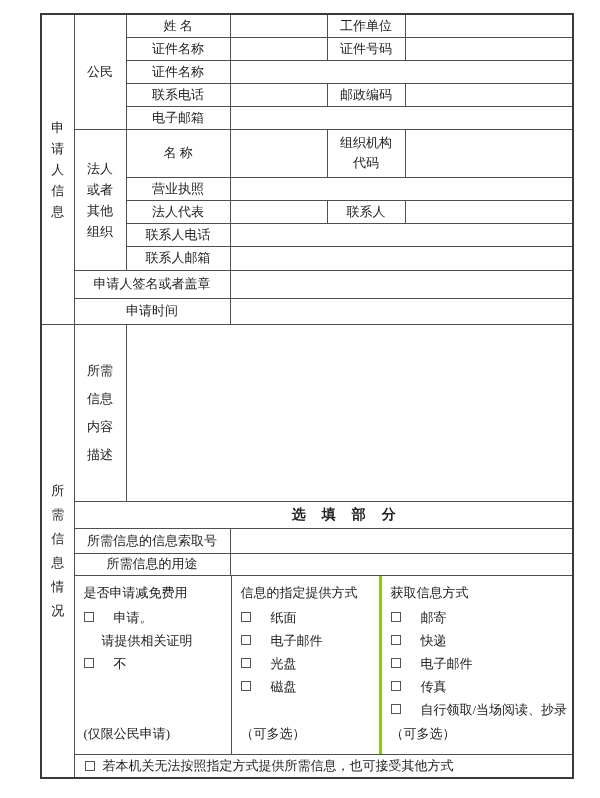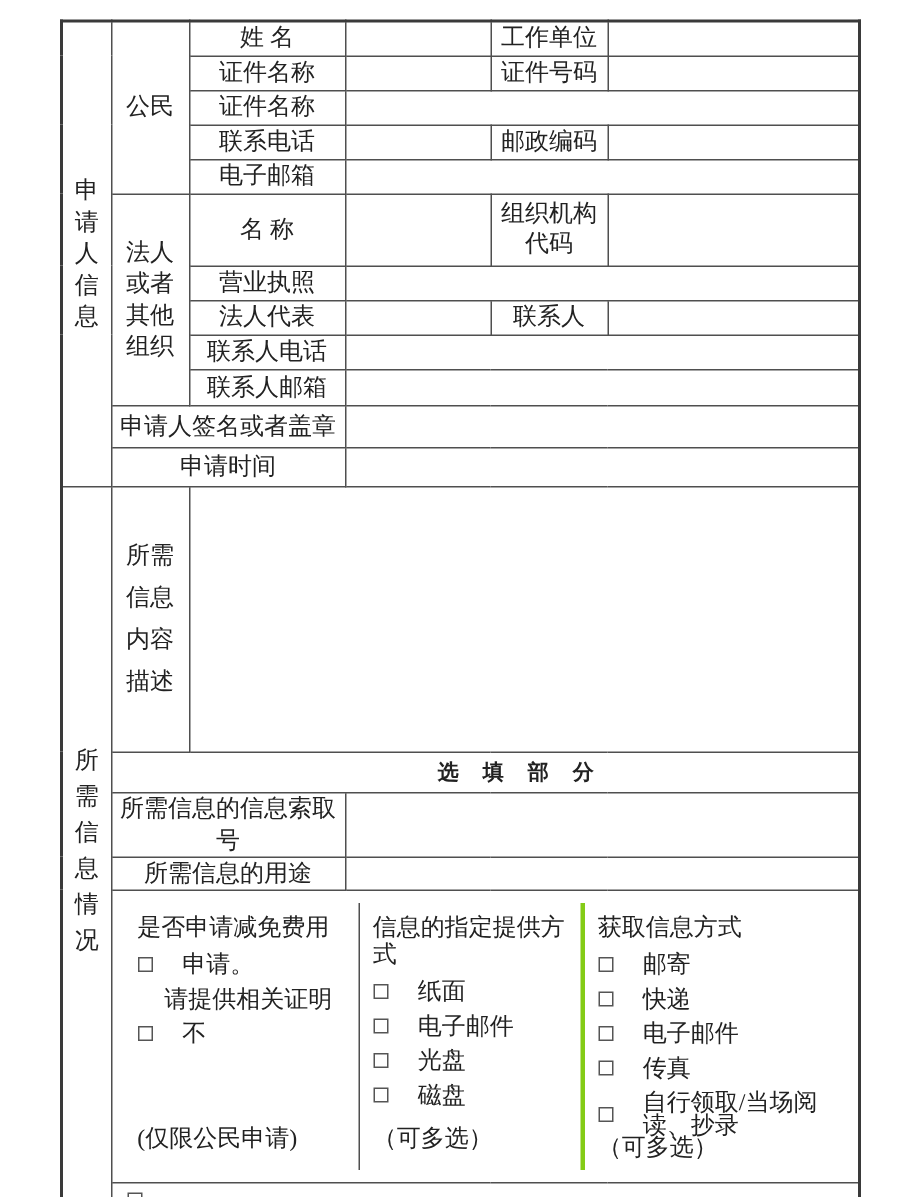--- a/index.html
+++ b/index.html
@@ -7,36 +7,36 @@
     position:relative; width:600px; height:798px; background:#ffffff;
     font-family:"Liberation Serif","DejaVu Serif",serif; color:#222222;
   }
   table.form {
     position:absolute; left:40px; top:13px; width:532px;
     border-collapse:collapse; table-layout:fixed;
     border:2px solid #3a3a3a;
   }
   td {
     border:1px solid #4f4f4f;
-    font-size:16px; text-align:center; vertical-align:middle;
+    font-size:13px; text-align:center; vertical-align:middle;
     padding:0; overflow:hidden;
   }
   tr.h23 { height:23px; }  tr.h24 { height:24px;margin-top:32px; }  tr.h48 { height:48px; }
   tr.h28 { height:28px; }  tr.h26 { height:26px;padding-left:32px; }  tr.h177{ height:177px; }
   tr.h27 { height:27px; }  tr.h25 { height:25px; }  tr.h22 { height:22px; }
   tr.h178{ height:178px; }
   .vside  { white-space:pre-line; line-height:21px; }
   .vside2 { white-space:pre-line; line-height:24px; }
   .group-org   { white-space:pre-line; line-height:21px; }
   .content-lbl { white-space:pre-line; line-height:28px; }
   .two-line    { white-space:pre-line; line-height:20px; }
 
   .opt-header { font-weight:bold; font-size:14px; letter-spacing:16px; text-indent:16px;padding-left:41px; }
 
-  .cb-cell { padding:8px; }
+  .cb-cell { padding:0; }
   .cbwrap { display:flex; height:178px; align-items:stretch; text-align:left; }
   .cbcol  { display:flex; flex-direction:column; box-sizing:border-box; }
   .col-a { flex:0 0 156px; }
   .col-b { flex:0 0 148px; border-left:1px solid #4f4f4f; }
   .col-c { flex:1 1 auto;  border-left:3px solid #84cc16; }
   .cbtitle { padding:8px 0 0 9px; line-height:18px; }
   .cbitem  { display:flex; align-items:center; padding-left:9px; margin-top:8px; line-height:15px;gap:12px; }
   .cbnote  { padding-left:27px; margin-top:8px; line-height:15px; }
   .cbfoot  { margin-top:auto; padding:0 0 12px 9px; line-height:16px; }
   .box {
@@ -220,18 +220,19 @@
             </div>
 
           </div>
         </td>
       </tr>
 
       <tr class="h24">
         <td class="fallback-cell" colspan="5">
           <div class="fallback-inner">
             <span class="box"></span>
+            <span>若本机关无法按照指定方式提供所需信息，也可接受其他方式</span>
           </div>
         </td>
       </tr>
     </tbody>
   </table>
 </div>
 
 </body></html>

